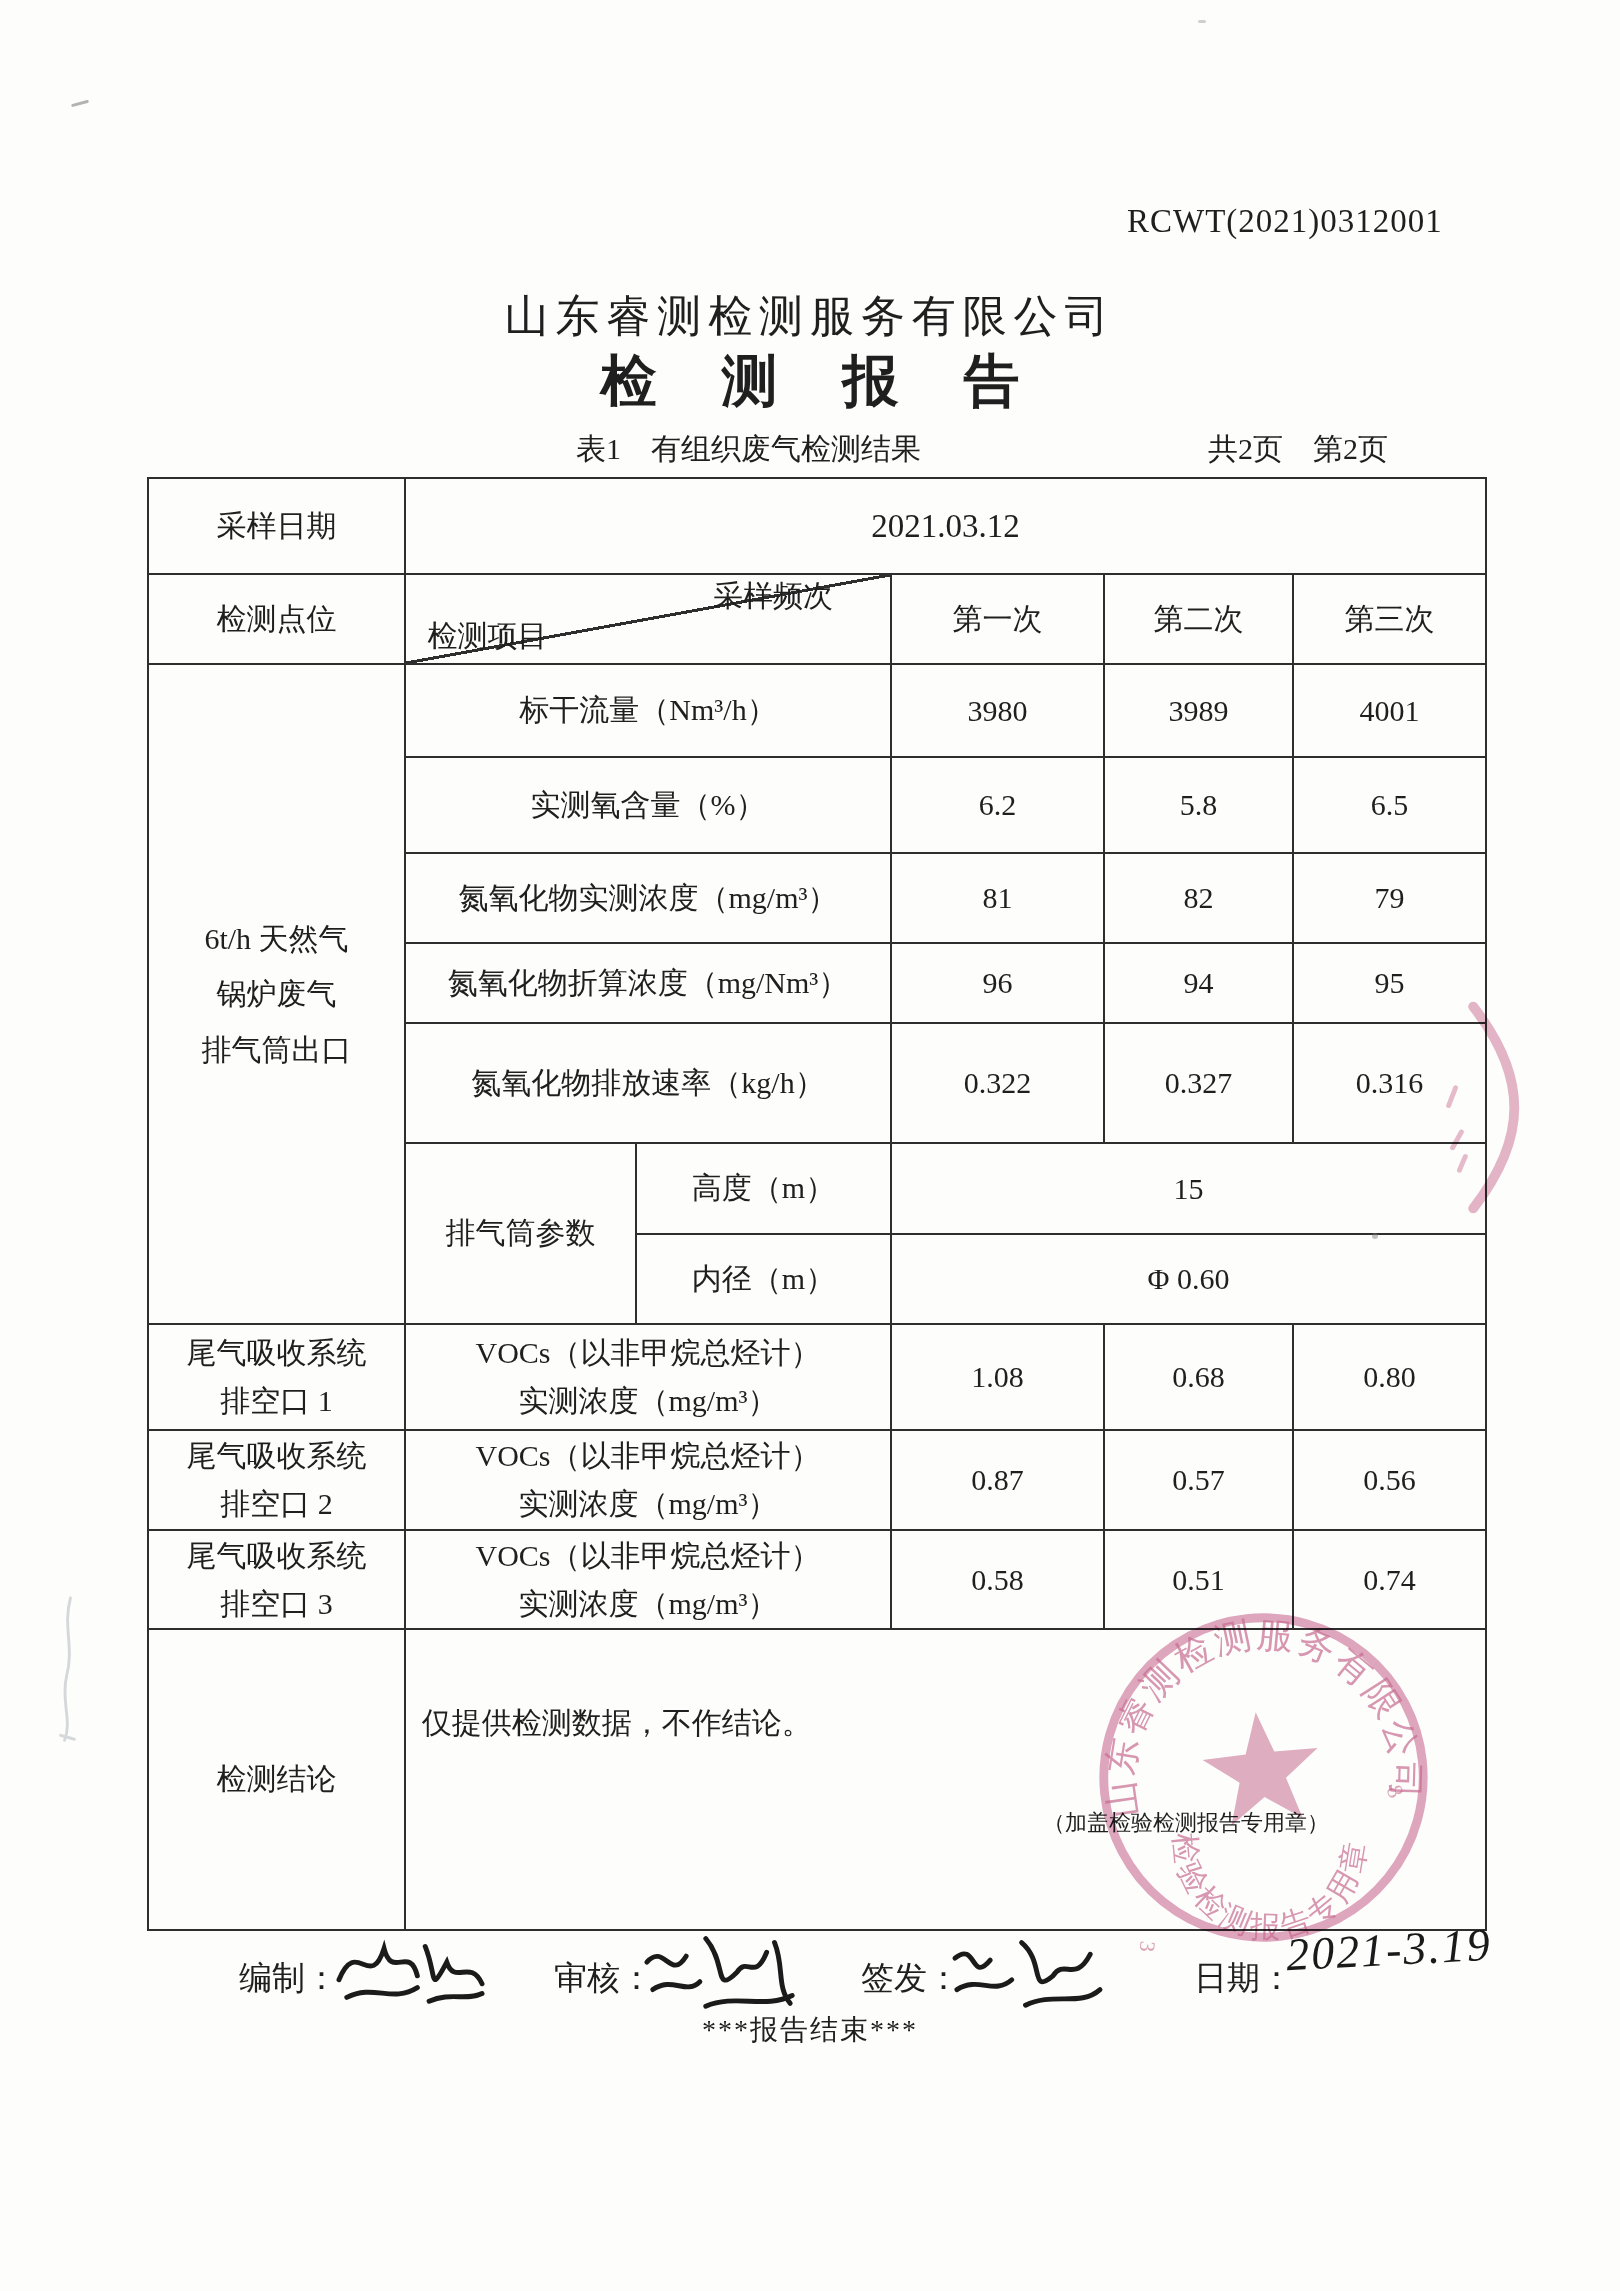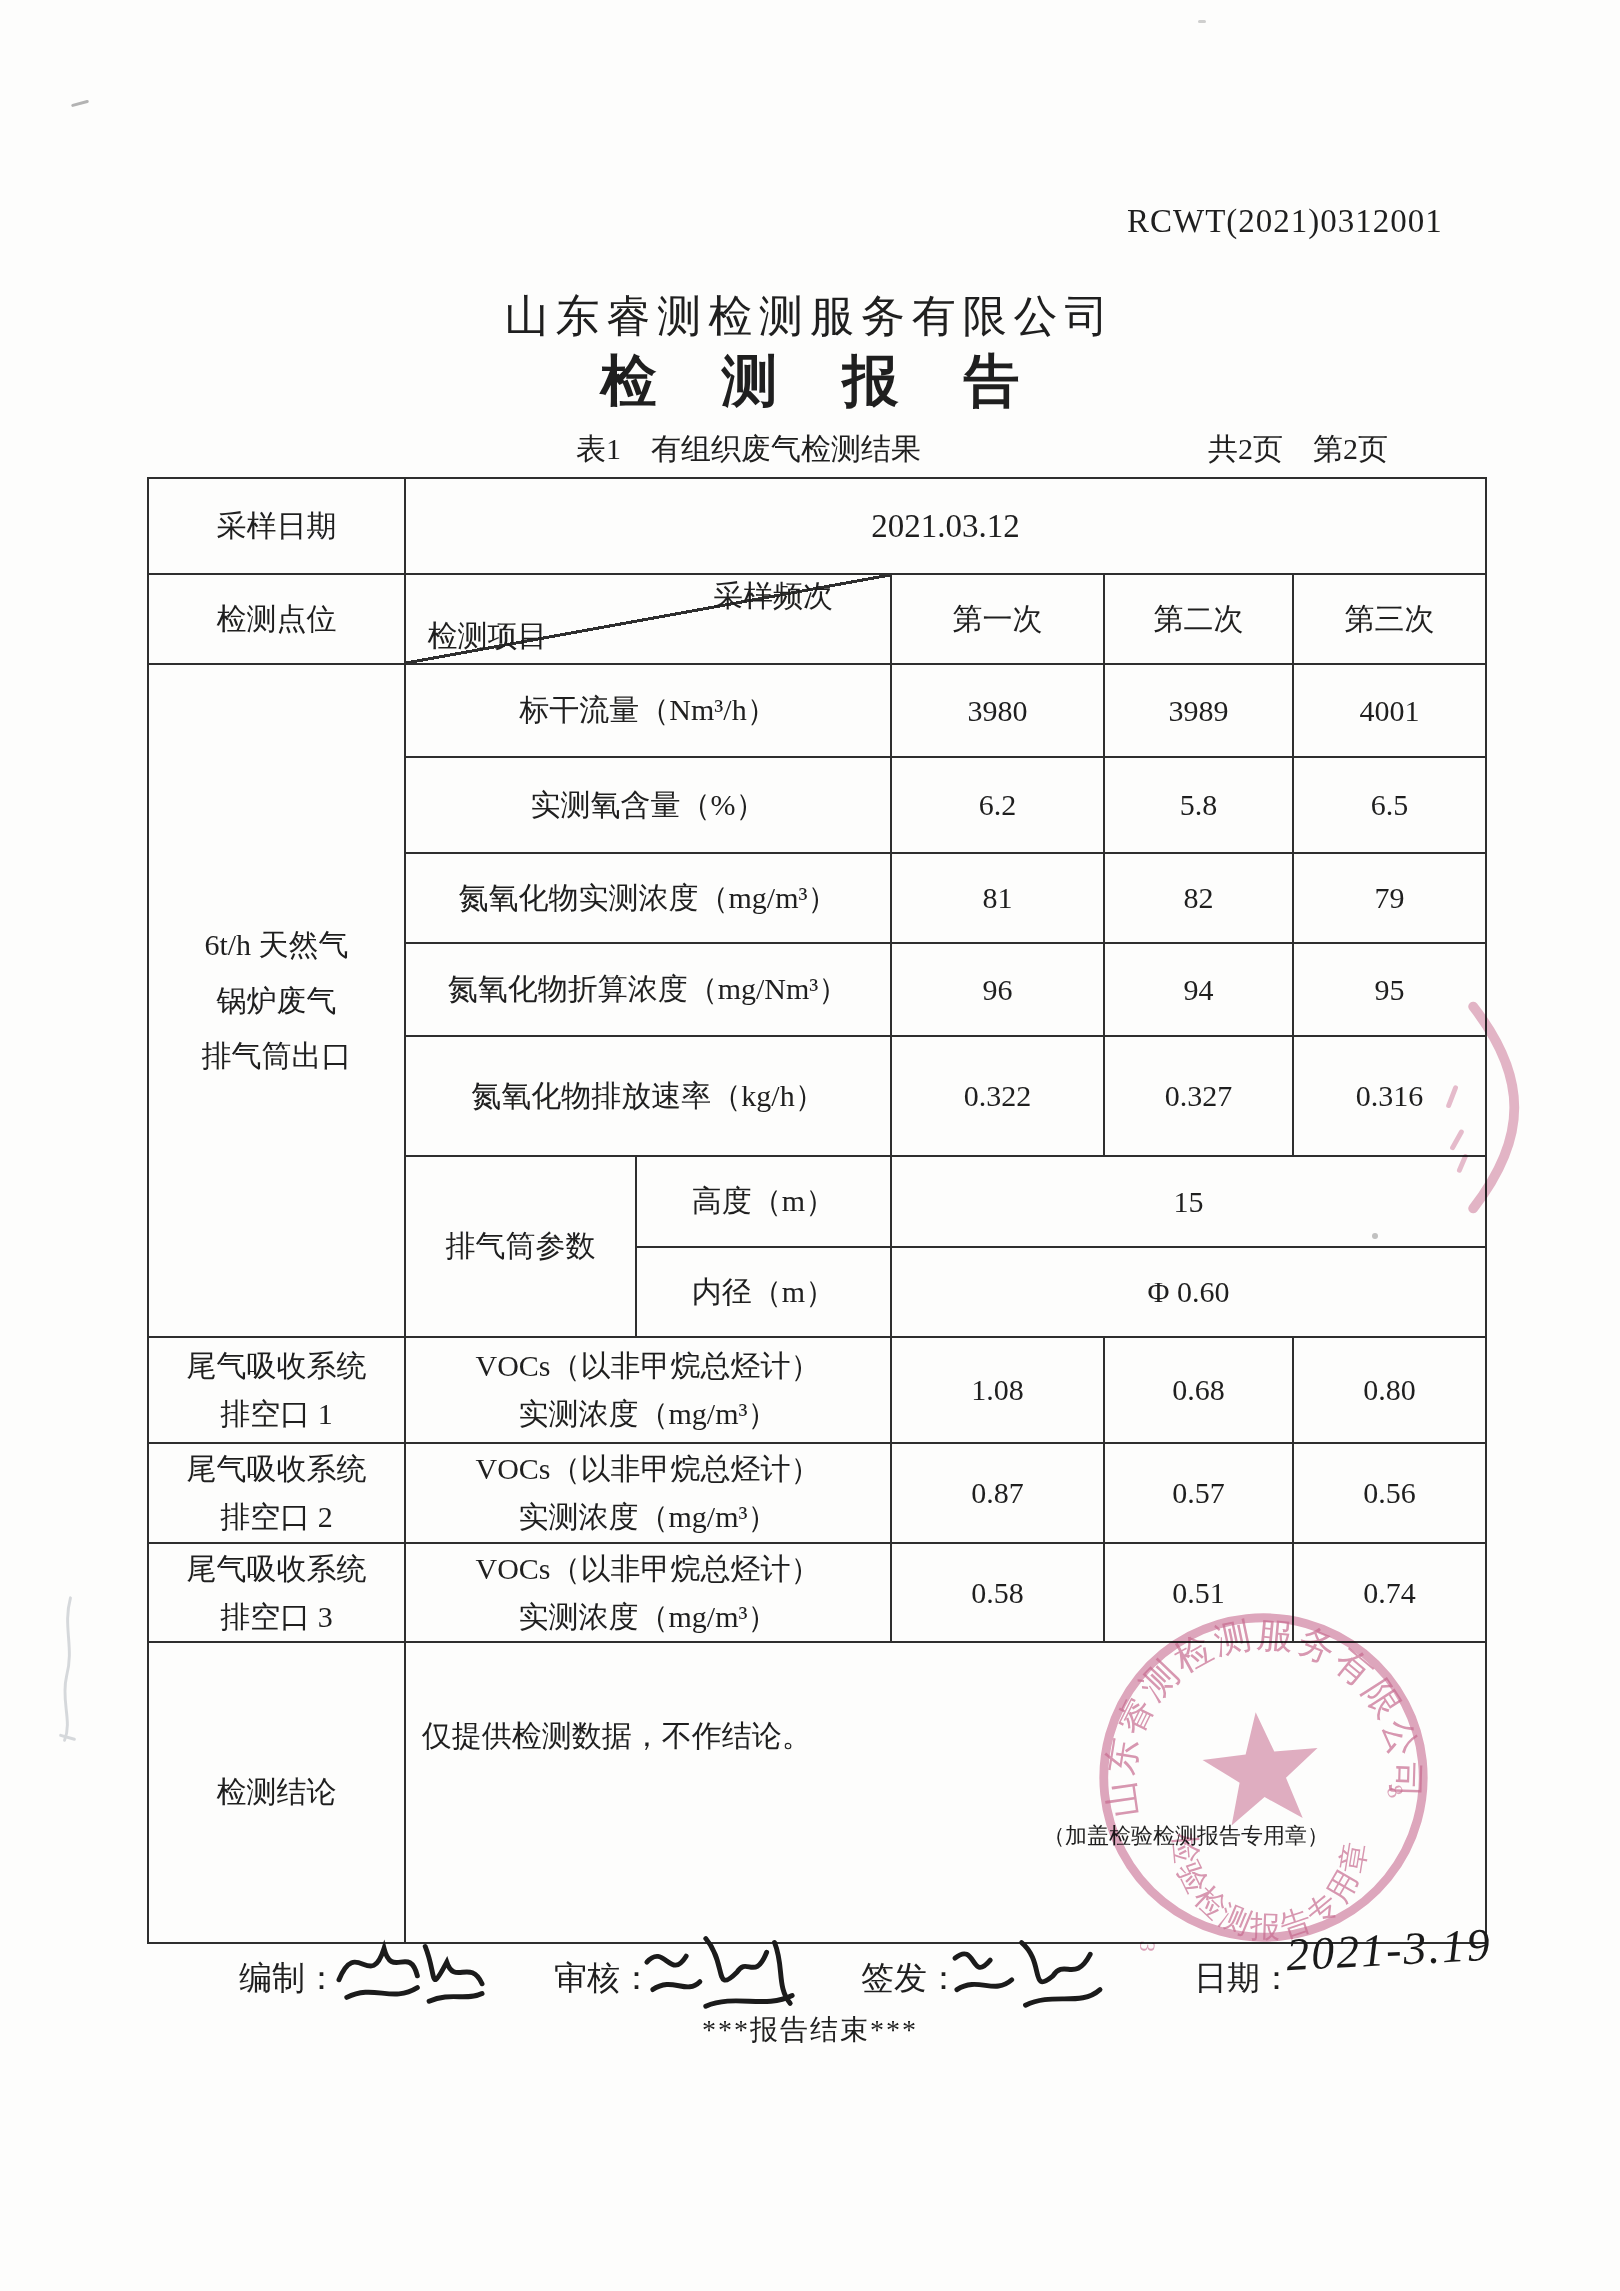--- a/index.html
+++ b/index.html
@@ -88,21 +88,21 @@
       <td>6.2</td>
       <td>5.8</td>
       <td>6.5</td>
     </tr>
     <tr style="height:90px">
       <td colspan="2">氮氧化物实测浓度（mg/m³）</td>
       <td>81</td>
       <td>82</td>
       <td>79</td>
     </tr>
-    <tr style="height:93px">
+    <tr style="height:80px">
       <td colspan="2">氮氧化物折算浓度（mg/Nm³）</td>
       <td>96</td>
       <td>94</td>
       <td>95</td>
     </tr>
     <tr style="height:120px">
       <td colspan="2">氮氧化物排放速率（kg/h）</td>
       <td>0.322</td>
       <td>0.327</td>
       <td>0.316</td>

